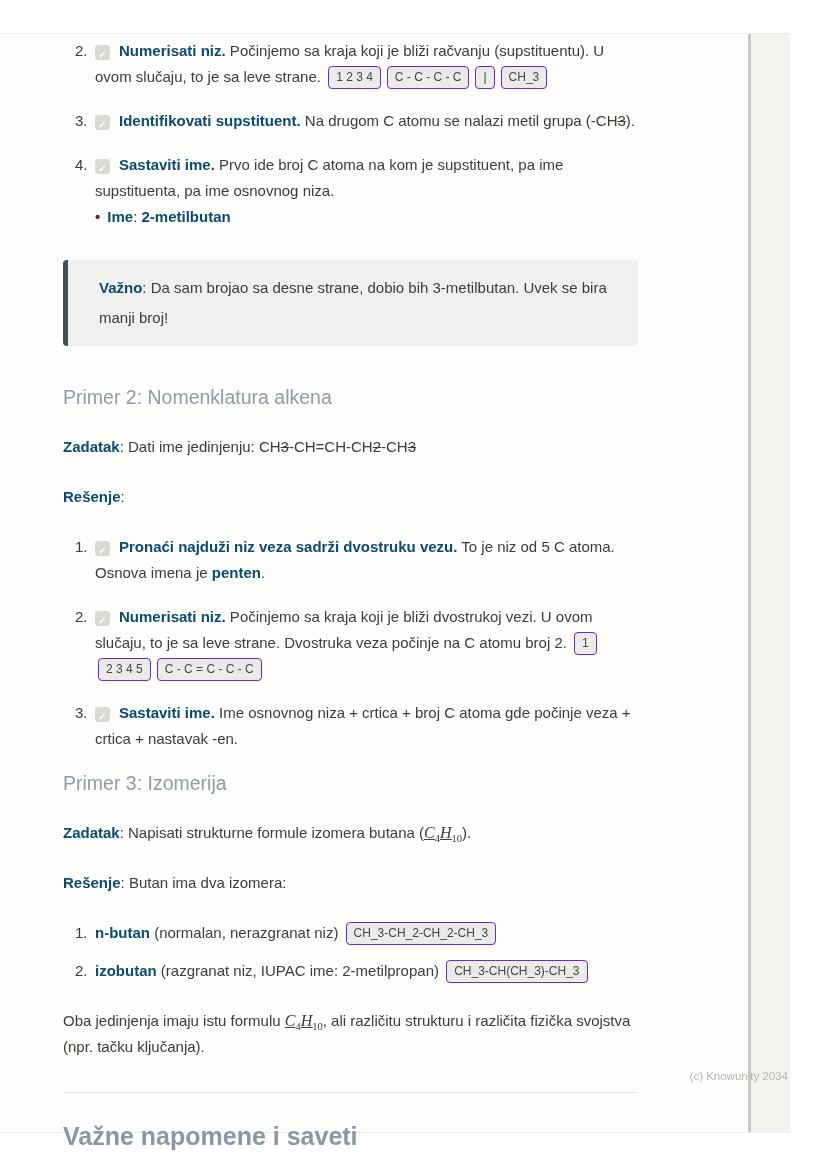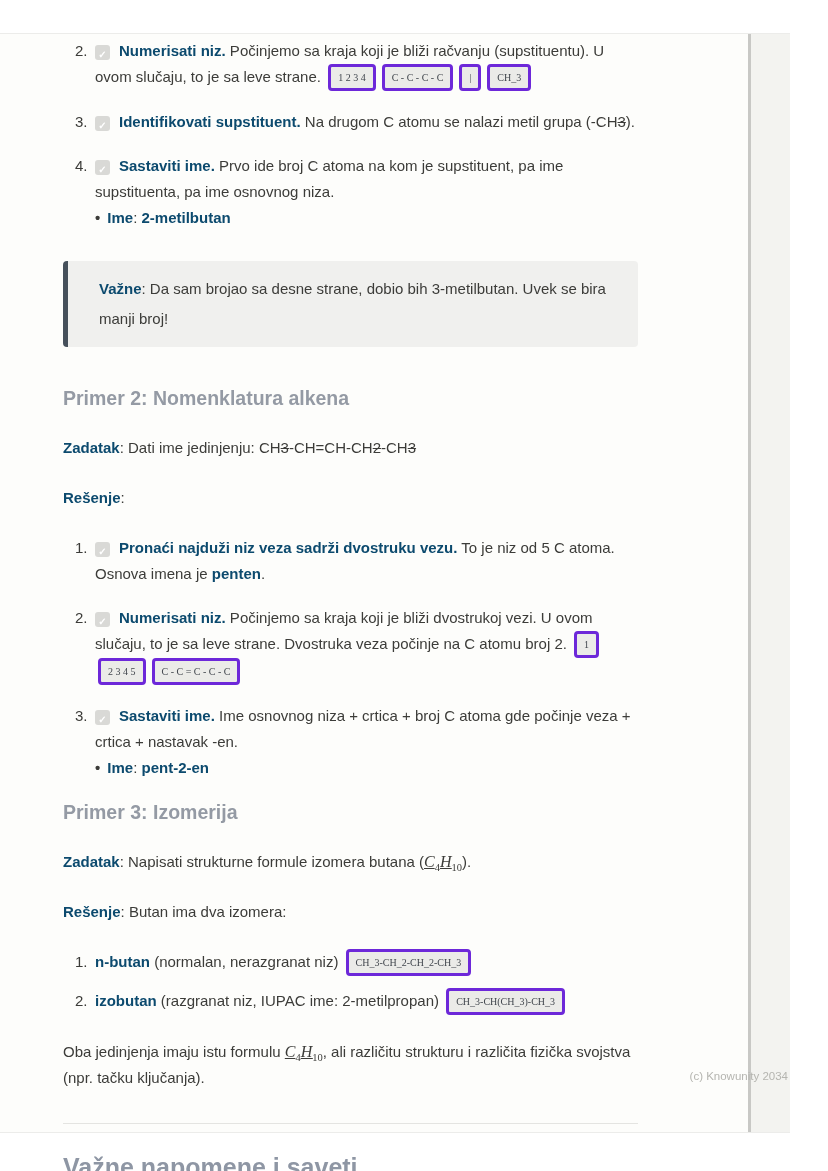--- a/index.html
+++ b/index.html
@@ -44,39 +44,39 @@
     text-align:center; line-height:15px;
   }
   .cb .check { color:#ffffff; font-size:10px; font-weight:700; display:inline-block; line-height:15px; }
 
   
   .bullet-line { }
   .bullet-dot { font-weight:700; margin-right:7px; }
 
   
   code.chip {
-    font-family:Liberation Serif, serif;
-    font-size:10px; line-height:17px;
-    background:#ebebe8; border:3px solid #6d28d9; border-radius:4px;
+    font-family:Liberation Sans, sans-serif;
+    font-size:12px; line-height:17px;
+    background:#ebebe8; border:1px solid #6d28d9; border-radius:4px;
     padding:2px 7px; color:#41464d; margin:0 3px;
     display:inline-block; vertical-align:1px; white-space:nowrap;
   }
 
   
   .callout {
     margin:30px 0 38px 0;
     background:#f0f0ee;
     border-left:5px solid #46505b;
     border-radius:4px;
     padding:13px 22px 13px 31px;
     line-height:30px;
   }
 
   h3.section {
-    font-size:19.5px; font-weight:700; color:#949aa4;
+    font-size:19.5px; font-weight:400; color:#949aa4;
     margin:14px 0 24px 0; line-height:26px;
   }
   h2.big {
     font-size:25px; font-weight:700; color:#8e96a4;
     margin:28px 0 0 0; line-height:30px;
   }
   p.para { margin:0 0 24px 0; }
 
   .strike { text-decoration:line-through; }
 
@@ -112,42 +112,41 @@
       <div class="li-body"><span class="cb"><span class="check">✓</span></span><b>Identifikovati supstituent.</b><span> Na drugom C atomu se nalazi metil grupa (-CH</span><span class="strike">3</span><span>).</span></div>
     </div>
 
     <div class="li">
       <span class="num">4.</span>
       <div class="li-body"><span class="cb"><span class="check">✓</span></span><b>Sastaviti ime.</b><span> Prvo ide broj C atoma na kom je supstituent, pa ime supstituenta, pa ime osnovnog niza.</span>
         <div class="bullet-line"><span class="bullet-dot">•</span><b>Ime</b><span>: </span><b>2-metilbutan</b></div>
       </div>
     </div>
 
-    <div class="callout"><b>Važne</b><span>: Da sam brojao sa desne strane, dobio bih 3-metilbutan. Uvek se bira manji broj!</span></div>
+    <div class="callout"><b>Važno</b><span>: Da sam brojao sa desne strane, dobio bih 3-metilbutan. Uvek se bira manji broj!</span></div>
 
     <h3 class="section">Primer 2: Nomenklatura alkena</h3>
 
     <p class="para"><b>Zadatak</b><span>: Dati ime jedinjenju: CH</span><span class="strike">3</span><span>-CH=CH-CH</span><span class="strike">2</span><span>-CH</span><span class="strike">3</span></p>
 
     <p class="para"><b>Rešenje</b><span>:</span></p>
 
     <div class="li">
       <span class="num">1.</span>
       <div class="li-body"><span class="cb"><span class="check">✓</span></span><b>Pronaći najduži niz veza sadrži dvostruku vezu.</b><span> To je niz od 5 C atoma. Osnova imena je </span><b>penten</b><span>.</span></div>
     </div>
 
     <div class="li">
       <span class="num">2.</span>
       <div class="li-body"><span class="cb"><span class="check">✓</span></span><b>Numerisati niz.</b><span> Počinjemo sa kraja koji je bliži dvostrukoj vezi. U ovom slučaju, to je sa leve strane. Dvostruka veza počinje na C atomu broj 2. </span><code class="chip">1</code><code class="chip">2 3 4 5</code><code class="chip">C - C = C - C - C</code></div>
     </div>
 
     <div class="li">
       <span class="num">3.</span>
       <div class="li-body"><span class="cb"><span class="check">✓</span></span><b>Sastaviti ime.</b><span> Ime osnovnog niza + crtica + broj C atoma gde počinje veza + crtica + nastavak -en.</span>
-        <div class="bullet-line"><span class="bullet-dot">•</span><b>Ime</b><span>: </span><b>pent-2-en</b></div>
       </div>
     </div>
 
     <h3 class="section">Primer 3: Izomerija</h3>
 
     <p class="para"><b>Zadatak</b><span>: Napisati strukturne formule izomera butana (</span><span class="math"><span>C</span><sub>4</sub><span>H</span><sub>10</sub></span><span>).</span></p>
 
     <p class="para"><b>Rešenje</b><span>: Butan ima dva izomera:</span></p>
 
     <div class="li" style="margin-bottom:12px;">

